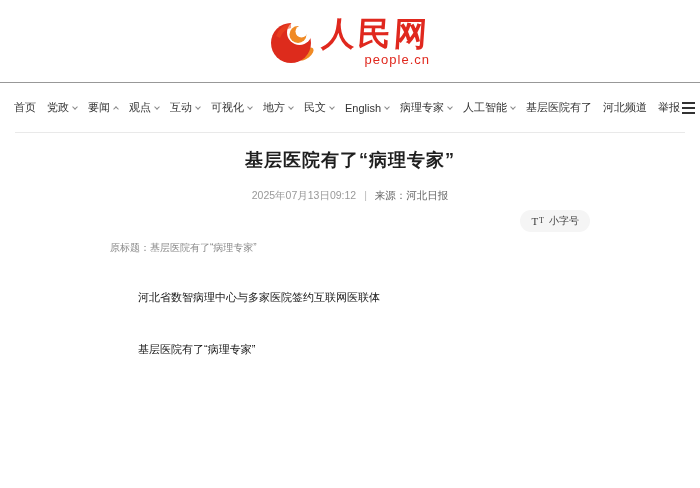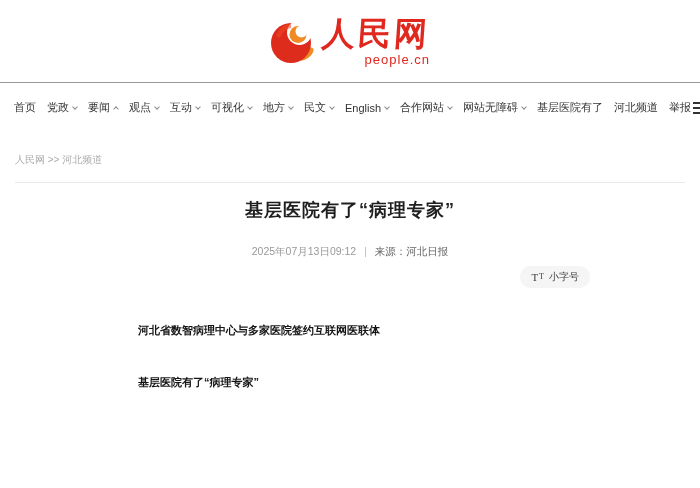--- a/index.html
+++ b/index.html
@@ -36,37 +36,37 @@
   .breadcrumb-bar { padding:21px 15px 0 15px; }
   .breadcrumb { font-size:10px; color:#ababab; padding-bottom:15px; }
   .breadcrumb-rule { border-bottom:1px solid #e9e9e9; margin:0 15px; }
 
   
   .article { width:480px; margin:0 auto; }
   .article-title {
     font-size:18px; font-weight:600; color:#1f1f1f; text-align:center;
     margin-top:15px; letter-spacing:1px; line-height:24px;
   }
-  .meta { text-align:center; margin-top:23px; font-size:10.5px; color:#999; }
+  .meta { text-align:center; margin-top:17px; font-size:10.5px; color:#999; }
   .meta .sep { margin:0 5px; color:#bbb; }
   .meta .src { color:#666; }
   .meta a { color:#666; text-decoration:none; }
   .toolbar { display:flex; justify-content:flex-end; margin-top:7px; }
   .fontsize-pill {
     display:inline-flex; align-items:center; background:#f5f5f5; border-radius:11px;
     padding:4px 11px; font-size:10px; color:#3a3a3a; cursor:pointer; gap:1px;
   }
   .fontsize-pill .t-big { font-family:"Liberation Serif","DejaVu Serif",serif; font-size:11px; line-height:1; }
   .fontsize-pill .t-small { font-family:"Liberation Serif","DejaVu Serif",serif; font-size:8px; line-height:1; margin-right:4px; }
   .orig-title { font-size:10px; color:#8a8a8a; margin-top:9px; }
   .article p.body-p {
     font-size:11px; line-height:20px; color:#333; margin-top:14px;
     text-indent:28px; text-align:justify;
   }
-  .article p.subtitle { font-weight:bold; color:#151515;margin-top:32px; }
+  .article p.subtitle { font-weight:normal; color:#151515;margin-top:32px; }
 </style>
 </head>
 <body>
 
 <div class="page">
 
   <header class="site-header">
     <a class="logo">
       <svg class="logo-swirl" viewBox="0 0 46 48" xmlns="http://www.w3.org/2000/svg">
         <ellipse cx="36" cy="37" rx="9" ry="4.5" transform="rotate(-38 36 37)" fill="#f08a24"></ellipse>
@@ -114,25 +114,25 @@
         </div>
       <div class="nav-item">
           <span>民文</span>
           <i class="chev"></i>
         </div>
       <div class="nav-item">
           <span>English</span>
           <i class="chev"></i>
         </div>
       <div class="nav-item">
-          <span>合作网站</span>
+          <span>病理专家</span>
           <i class="chev"></i>
         </div>
       <div class="nav-item">
-          <span>网站无障碍</span>
+          <span>人工智能</span>
           <i class="chev"></i>
         </div>
       <div class="nav-item">
           <span>基层医院有了</span>
         </div>
       <div class="nav-item">
           <span>河北频道</span>
         </div>
       <div class="nav-item">
           <span>举报</span>
@@ -141,41 +141,39 @@
     <div class="nav-right">
       <div class="hamburger">
           <i></i>
           <i></i>
           <i></i>
         </div>
 
     </div>
   </nav>
 
-  <div class="breadcrumb-bar">
-    <div class="breadcrumb">人民网 &gt;&gt; 河北频道</div>
-  </div>
   <div class="breadcrumb-rule"></div>
 
   <main class="article">
     <h1 class="article-title">基层医院有了“病理专家”</h1>
 
     <div class="meta">
       <span>2025年07月13日09:12</span>
       <span class="sep">|</span>
       <span class="src">来源：</span><a class="src">河北日报</a>
     </div>
 
     <div class="toolbar">
       <div class="fontsize-pill">
         <span class="t-big">T</span>
         <span class="t-small">T</span>
         <span>小字号</span>
       </div>
     </div>
 
+    <div class="orig-title">原标题：基层医院有了“病理专家”</div>
 
     <p class="body-p subtitle">河北省数智病理中心与多家医院签约互联网医联体</p>
     <p class="body-p subtitle">基层医院有了“病理专家”</p>
 
   </main>
 
 </div>
 
 </body></html>

